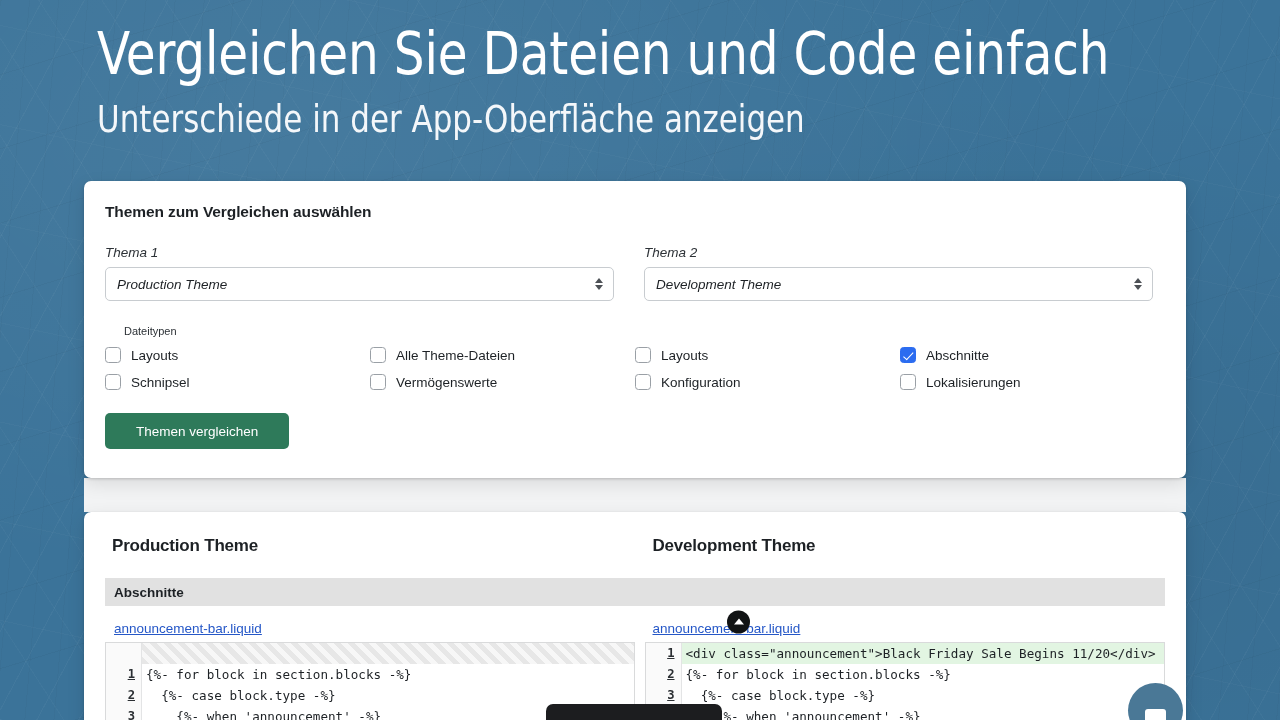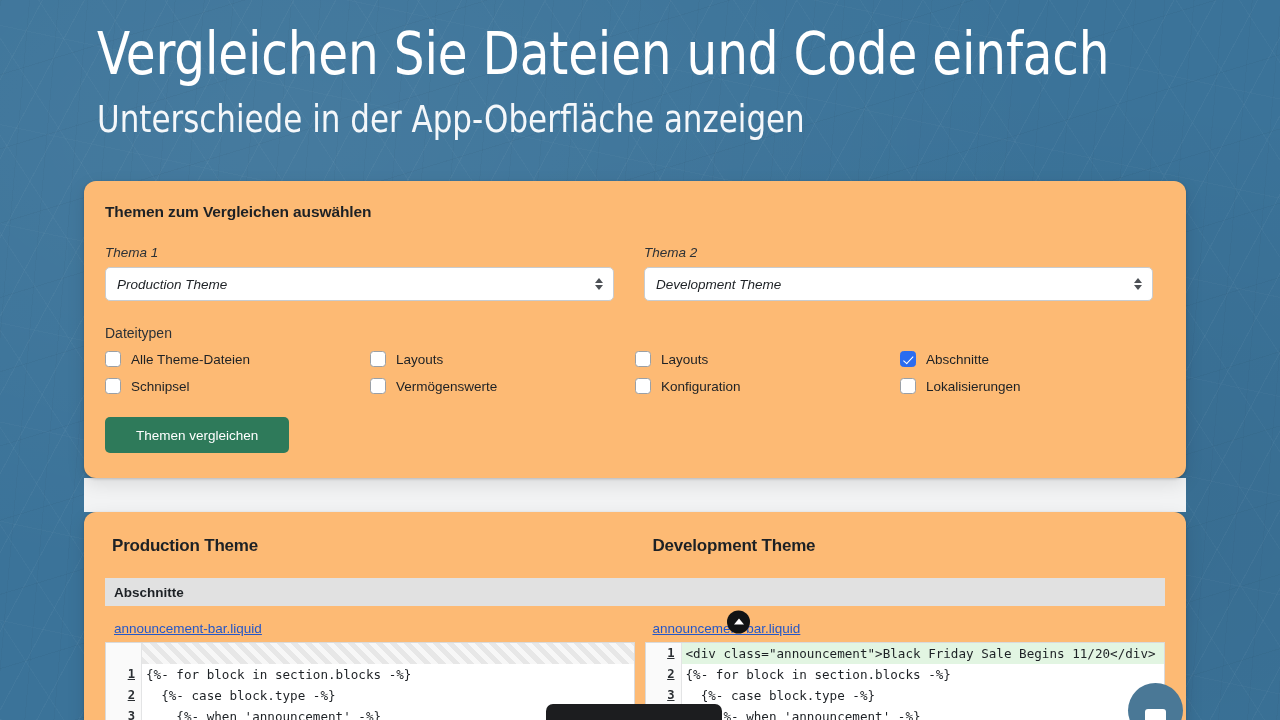--- a/index.html
+++ b/index.html
@@ -61,22 +61,22 @@
     white-space: nowrap;
     transform: scaleX(0.93);
     transform-origin: left center;
   }
 
   
   .card {
     position: absolute;
     left: 84px;
     width: 1102px;
-    background: #fdba74;
-    border-radius: 12px;
+    background: #ffffff;
+    border-radius: 7px;
     box-shadow: 0 1px 3px rgba(0,0,0,0.18), 0 6px 18px rgba(0,0,0,0.10);
     z-index: 2;
   }
 
   #card-form {
     top: 181px;
     height: 297px;
     padding: 22px 21px 0 21px;
   }
 
@@ -141,23 +141,24 @@
   .select-arrows i {
     display: block;
     width: 0; height: 0;
     border-left: 4px solid transparent;
     border-right: 4px solid transparent;
   }
   .select-arrows i.up   { border-bottom: 5px solid #4d5156; }
   .select-arrows i.down { border-top: 5px solid #4d5156; }
 
   #filetypes-label {
-    font-size: 14px;
+    font-size: 11px;
     color: #2c3136;
     margin-top: 24px;
+    margin-left: 19px;
   }
 
   #checkbox-grid {
     margin-top: 10px;
     display: grid;
     grid-template-columns: 265px 265px 265px 265px;
     row-gap: 11px;
   }
   .cb-item {
     display: flex;
@@ -402,25 +403,25 @@
       </div>
     </div>
 
   </div>
 
   <div id="filetypes-label">Dateitypen</div>
 
   <div id="checkbox-grid">
       <div class="cb-item">
         <span class="cb-box"></span>
+        <span>Layouts</span>
+      </div>
+      <div class="cb-item">
+        <span class="cb-box"></span>
         <span>Alle Theme-Dateien</span>
-      </div>
-      <div class="cb-item">
-        <span class="cb-box"></span>
-        <span>Layouts</span>
       </div>
       <div class="cb-item">
         <span class="cb-box"></span>
         <span>Layouts</span>
       </div>
       <div class="cb-item">
         <span class="cb-box checked"></span>
         <span>Abschnitte</span>
       </div>
       <div class="cb-item">

